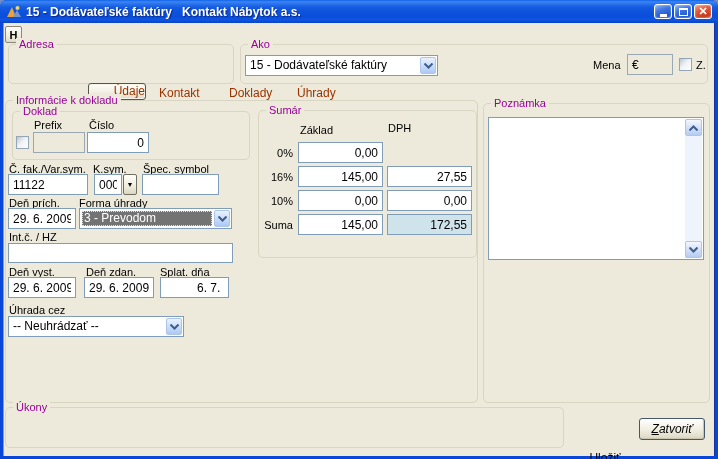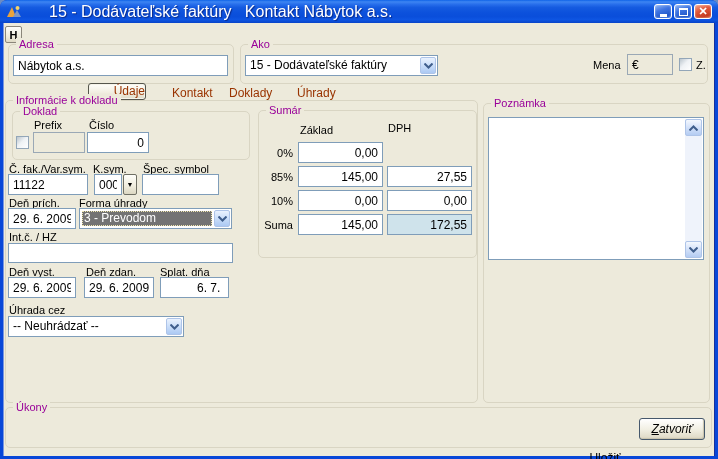--- a/index.html
+++ b/index.html
@@ -14,22 +14,22 @@
   }
   
   .titlebar{
     position:absolute; left:0; right:0; top:0; height:23px;
     background:linear-gradient(180deg,#0F63E8 0%,#3D85F2 8%,#2970EC 18%,#155BE0 32%,#0C51DC 55%,#0A4EDB 72%,#0E55E2 86%,#0844C8 100%);
     border-radius:7px 7px 0 0;
     display:flex; align-items:center;
   }
   .titlebar .app-icon{ margin:0 4px 0 6px; width:16px; height:16px; flex:0 0 auto; }
   .titlebar .title{
-    color:#fff; font-weight:normal; font-size:16px; white-space:pre;
-    text-shadow:1px 1px 1px #0A2A8A; overflow:hidden;margin-left:23px;
+    color:#fff; font-weight:bold; font-size:12px; white-space:pre;
+    text-shadow:1px 1px 1px #0A2A8A; overflow:hidden;
   }
   .tb-btns{ position:absolute; top:4px; right:6px; display:flex; gap:2px; }
   .tb-btn{
     width:18px; height:15px; border-radius:3px; border:1px solid #fff;
     display:flex; align-items:center; justify-content:center; cursor:default;
     background:linear-gradient(160deg,#8FB4F4 0%,#3E74E2 40%,#2257C8 80%,#3E74E2 100%);
     box-shadow:inset 0 0 2px rgba(255,255,255,.6);
   }
   .tb-btn.close{ background:linear-gradient(160deg,#F2A38B 0%,#E2573A 40%,#C33A1E 80%,#E06A4C 100%); }
   .glyph-min{ width:7px; height:3px; background:#fff; margin-top:7px; }
@@ -143,40 +143,39 @@
     </div>
   </div>
 
   <div class="client"></div>
 
   <div class="hbtn">H</div>
 
   <div class="group" style="left:8px; top:44px; width:226px; height:40px;">
     <span class="gtitle">Adresa</span>
   </div>
-  <input class="txt" style="left: 13px; top: 55px; width: 215px; height: 21px;" value="Nábytok a.s.">
 
   <div class="group" style="left:240px; top:44px; width:468px; height:40px;">
     <span class="gtitle">Ako</span>
   </div>
   <div class="combo" style="left:245px; top:55px; width:193px; height:21px;">
     <span class="ctext">15 - Dodávateľské faktúry</span>
     <span class="dd-btn">
       <svg width="9" height="6" viewBox="0 0 9 6">
           <path d="M0.5 0.5 L4.5 4.5 L8.5 0.5" fill="none" stroke="#3F5E8C" stroke-width="2"></path>
         </svg>
     </span>
   </div>
   <span class="lbl" style="left:593px; top:59px;">Mena</span>
   <input class="txt dis" style="left: 627px; top: 54px; width: 46px; height: 21px;" value="€">
   <span class="xp-check" style="left:679px; top:58px;"></span>
   <span class="lbl" style="left:696px; top:59px;">Z.</span>
 
   <div class="tab-btn" style="left:88px; top:83px; width:58px; height:17px; line-height:15px;">Údaje</div>
-  <span class="tab-flat" style="left:159px; top:86px;margin-left:13px;">Kontakt</span>
+  <span class="tab-flat" style="left:159px; top:86px;">Kontakt</span>
   <span class="tab-flat" style="left:229px; top:86px;">Doklady</span>
   <span class="tab-flat" style="left:297px; top:86px;">Úhrady</span>
 
   <div class="group" style="left:5px; top:100px; width:473px; height:303px;">
     <span class="gtitle">Informácie k dokladu</span>
   </div>
 
   <div class="group" style="left:12px; top:111px; width:238px; height:49px;">
     <span class="gtitle">Doklad</span>
   </div>
@@ -228,21 +227,21 @@
 
   <div class="group" style="left:258px; top:110px; width:219px; height:148px;">
     <span class="gtitle">Sumár</span>
   </div>
   <span class="hdr-cell" style="left:300px; top:124px;">Základ</span>
   <span class="hdr-cell" style="left:388px; top:122px;">DPH</span>
 
   <span class="lbl" style="left:260px; top:147px; width:33px; text-align:right;">0%</span>
   <input class="txt num" style="left: 298px; top: 142px; width: 85px; height: 21px;" value="0,00">
 
-  <span class="lbl" style="left:260px; top:171px; width:33px; text-align:right;">85%</span>
+  <span class="lbl" style="left:260px; top:171px; width:33px; text-align:right;">16%</span>
   <input class="txt num" style="left: 298px; top: 166px; width: 85px; height: 21px;" value="145,00">
   <input class="txt num" style="left: 387px; top: 166px; width: 85px; height: 21px;" value="27,55">
 
   <span class="lbl" style="left:260px; top:195px; width:33px; text-align:right;">10%</span>
   <input class="txt num" style="left: 298px; top: 190px; width: 85px; height: 21px;" value="0,00">
   <input class="txt num" style="left: 387px; top: 190px; width: 85px; height: 21px;" value="0,00">
 
   <span class="lbl" style="left:260px; top:219px; width:33px; text-align:right;">Suma</span>
   <input class="txt num" style="left: 298px; top: 214px; width: 85px; height: 21px;" value="145,00">
   <input class="txt num hl" style="left: 387px; top: 214px; width: 85px; height: 21px;" value="172,55">
@@ -259,21 +258,21 @@
           </svg>
       </div>
       <div class="sb-btn down">
         <svg width="9" height="6" viewBox="0 0 9 6">
             <path d="M0.5 0.5 L4.5 4.5 L8.5 0.5" fill="none" stroke="#3F5E8C" stroke-width="2"></path>
           </svg>
       </div>
     </div>
   </div>
 
-  <div class="group" style="left:5px; top:407px; width:707px; height:41px;">
+  <div class="group" style="left:5px; top:407px; width:559px; height:41px;">
     <span class="gtitle">Úkony</span>
   </div>
   <div class="btn-flat" style="left:578px; top:421px; width:54px; height:18px; line-height:18px;margin-top:28px;">
     <span class="accel">U</span><span>ložiť</span>
   </div>
   <div class="btn-xp" style="left:639px; top:418px; width:66px; height:22px; line-height:20px;font-style:italic;">
     <span class="accel">Z</span><span>atvoriť</span>
   </div>
 
 </div>

